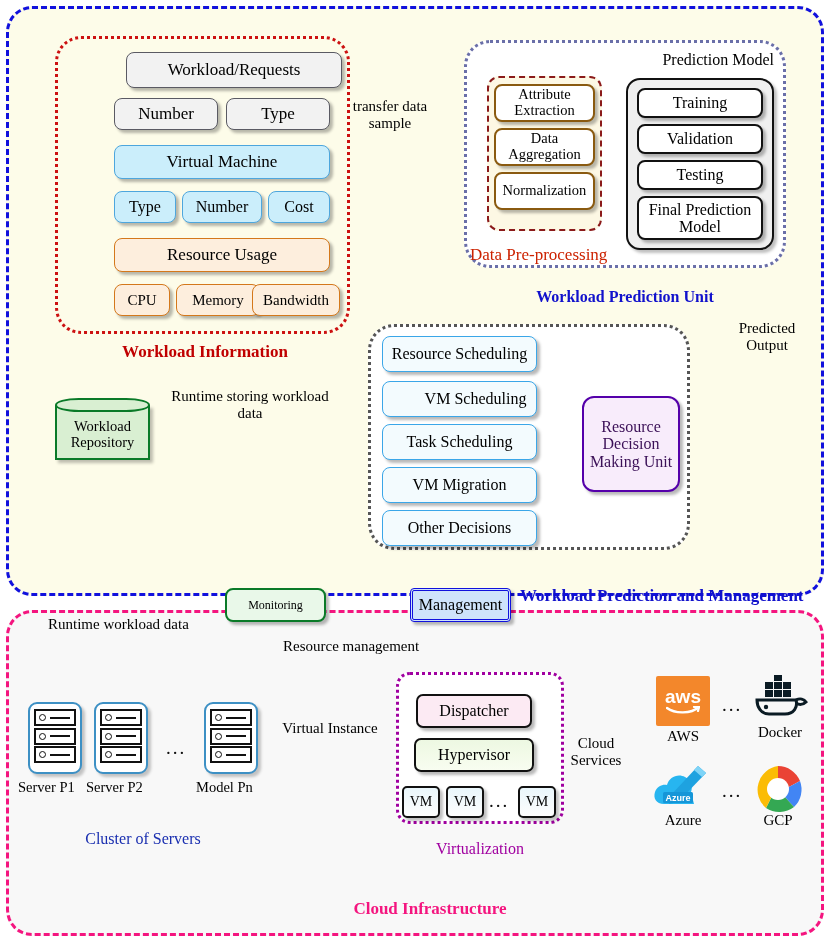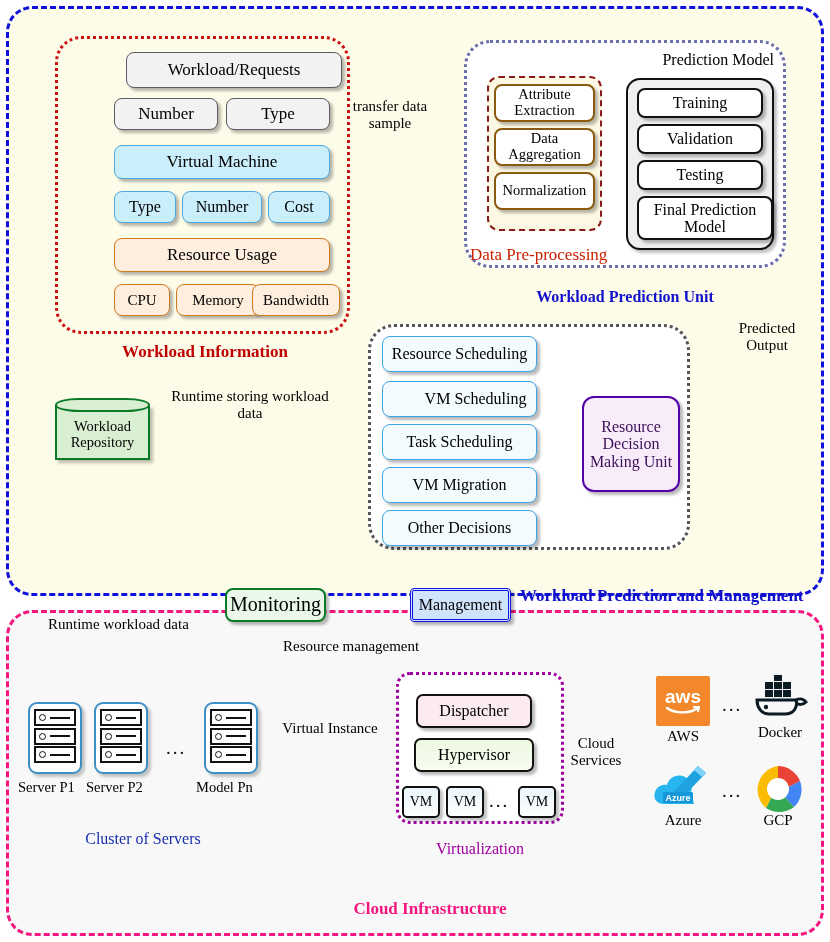--- a/index.html
+++ b/index.html
@@ -195,21 +195,21 @@
 
   <div class="node white" style="left:494px;top:84px;width:101px;height:38px;font-size:14.5px;border-color:#8a5a10;">Attribute Extraction</div>
   <div class="node white" style="left:494px;top:128px;width:101px;height:38px;font-size:14.5px;border-color:#8a5a10;">Data Aggregation</div>
   <div class="node white" style="left:494px;top:172px;width:101px;height:38px;font-size:14.5px;border-color:#8a5a10;">Normalization</div>
 
   <div id="pm-title" class="abs">Prediction Model</div>
   <div id="pm-outer" class="abs"></div>
   <div class="node white" style="left:637px;top:88px;width:126px;height:30px;font-size:16px;">Training</div>
   <div class="node white" style="left:637px;top:124px;width:126px;height:30px;font-size:16px;">Validation</div>
   <div class="node white" style="left:637px;top:160px;width:126px;height:30px;font-size:16px;">Testing</div>
-  <div class="node white" style="left:637px;top:196px;width:136px;height:44px;font-size:16px;">Final Prediction Model</div>
+  <div class="node white" style="left:637px;top:196px;width:126px;height:44px;font-size:16px;">Final Prediction Model</div>
 
   <div class="plain ctr" style="left:724px;top:320px;width:86px;white-space:normal;">Predicted Output</div>
 
   <div id="du-box" class="abs"></div>
   <div class="node lblue" style="left:382px;top:336px;width:155px;height:36px;font-size:16px;">Resource Scheduling</div>
   <div class="node lblue" style="left:382px;top:381px;width:155px;height:36px;font-size:16px;padding-left:32px;">VM Scheduling</div>
   <div class="node lblue" style="left:382px;top:424px;width:155px;height:36px;font-size:16px;">Task Scheduling</div>
   <div class="node lblue" style="left:382px;top:467px;width:155px;height:36px;font-size:16px;">VM Migration</div>
   <div class="node lblue" style="left:382px;top:510px;width:155px;height:36px;font-size:16px;">Other Decisions</div>
 
@@ -219,21 +219,21 @@
   <div id="repo" class="abs">
     <div class="cyl-body"></div>
     <div class="cyl-top"></div>
     <div class="cyl-txt">
       <span>Workload</span>
       <span>Repository</span>
     </div>
   </div>
   <div class="plain ctr" style="left:160px;top:388px;width:180px;white-space:normal;">Runtime storing workload data</div>
 
-  <div class="node" style="left:225px;top:588px;width:101px;height:34px;font-size:20px;background:#e9f8e9;
+  <div class="node" style="left:225px;top:588px;width:101px;height:34px;font-size:12px;background:#e9f8e9;
        border:2.2px solid #0a7a28;border-radius:8px;">Monitoring</div>
   <div class="node" style="left:410px;top:588px;width:101px;height:34px;font-size:16px;background:#cfe3fb;
        border:3px double #1111dd;border-radius:4px;">Management</div>
 
   <div class="plain" style="left:48px;top:616px;">Runtime workload data</div>
   <div class="plain" style="left:283px;top:638px;">Resource management</div>
 
   <div class="srv" style="left:28px;top:702px;">
     <div class="bay">
         <span class="dot"></span>

